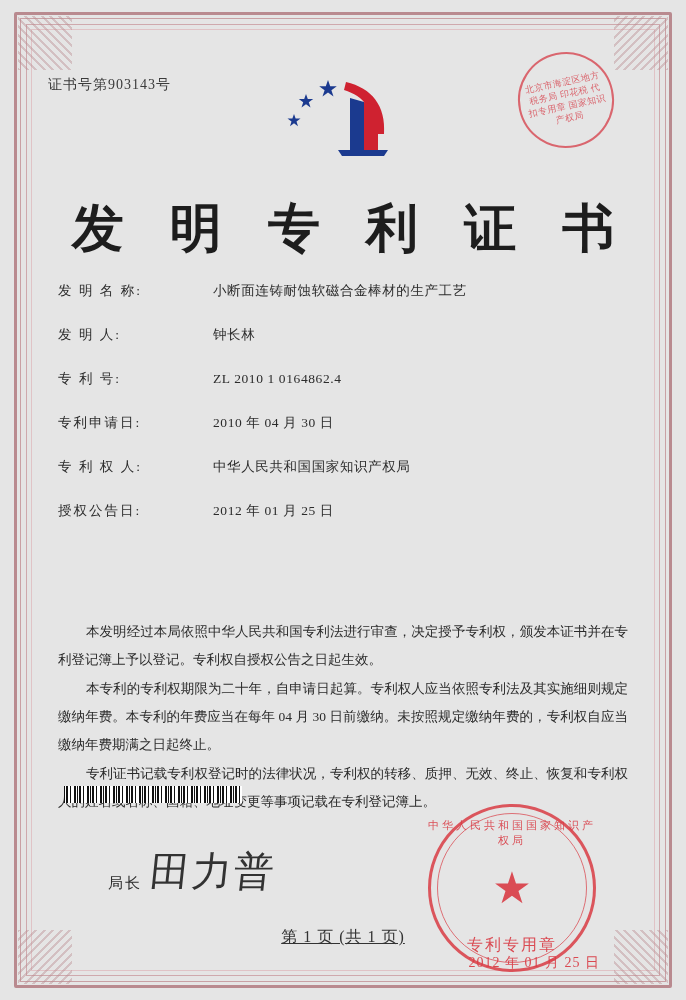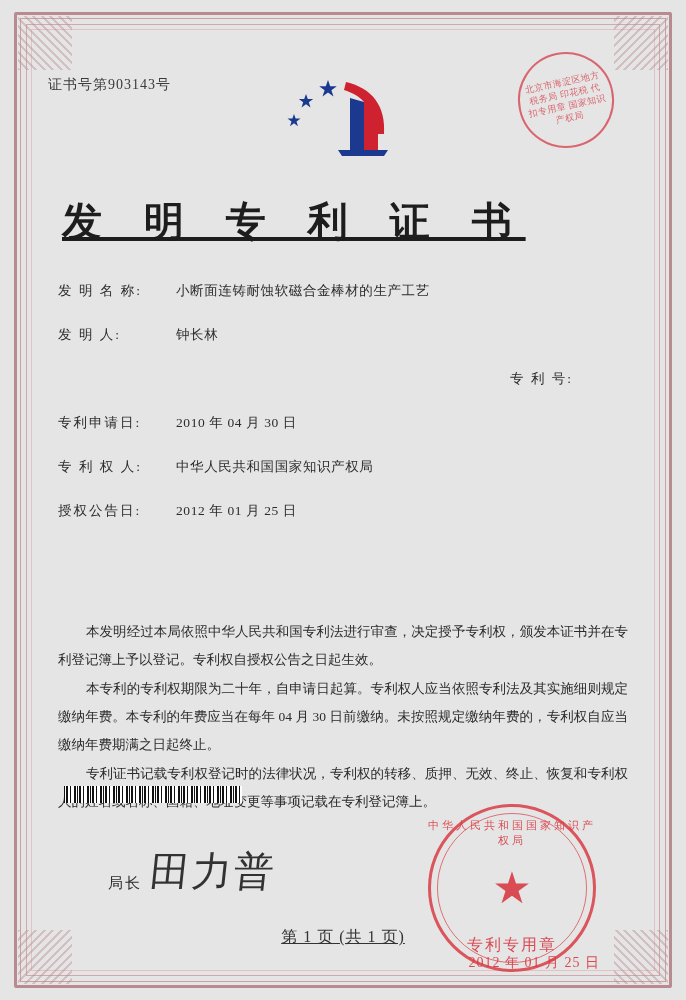--- a/index.html
+++ b/index.html
@@ -110,27 +110,27 @@
     padding: 6px;
     box-sizing: border-box;
   }
 
   
   .title {
     position: absolute;
     left: 0;
     right: 0;
     top: 150px;
-    font-size: 40px;
+    text-align: center;
+    font-size: 52px;
     font-weight: bold;
     letter-spacing: 14px;
     color: #1d1d1d;
     text-indent: 14px;
     font-family: "DejaVu Serif", "Liberation Serif", serif;
-    text-decoration: underline;
   }
 
   
   .fields {
     position: absolute;
     left: 10px;
     right: 10px;
     top: 238px;
   }
   .field-row {
@@ -146,20 +146,21 @@
     flex: 0 0 104px;
     letter-spacing: 2px;
     color: #2c2c2c;
   }
   .field-sep {
     flex: 0 0 14px;
   }
   .field-value {
     flex: 1;
     letter-spacing: .6px;
+    margin-left: 37px;
   }
 
   
   .body-text {
     position: absolute;
     left: 10px;
     right: 10px;
     top: 574px;
     font-size: 13.5px;
     line-height: 2.05;
@@ -328,20 +329,21 @@
         <span class="field-value">小断面连铸耐蚀软磁合金棒材的生产工艺</span>
       </div>
       <div class="field-row">
         <span class="field-label">发 明 人:</span>
         <span class="field-sep"></span>
         <span class="field-value">钟长林</span>
       </div>
       <div class="field-row">
         <span class="field-label">专 利 号:</span>
         <span class="field-sep"></span>
+        <span class="field-value">ZL 2010 1 0164862.4</span>
       </div>
       <div class="field-row">
         <span class="field-label">专利申请日:</span>
         <span class="field-sep"></span>
         <span class="field-value">2010 年 04 月 30 日</span>
       </div>
       <div class="field-row">
         <span class="field-label">专 利 权 人:</span>
         <span class="field-sep"></span>
         <span class="field-value">中华人民共和国国家知识产权局</span>

